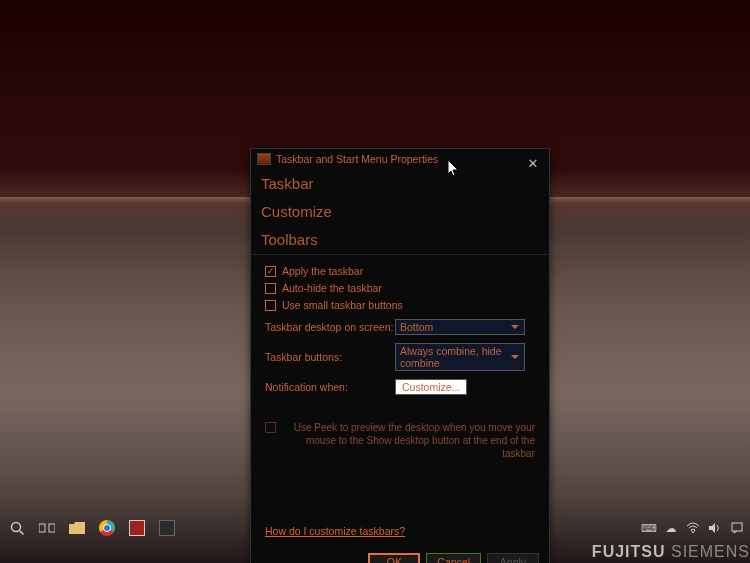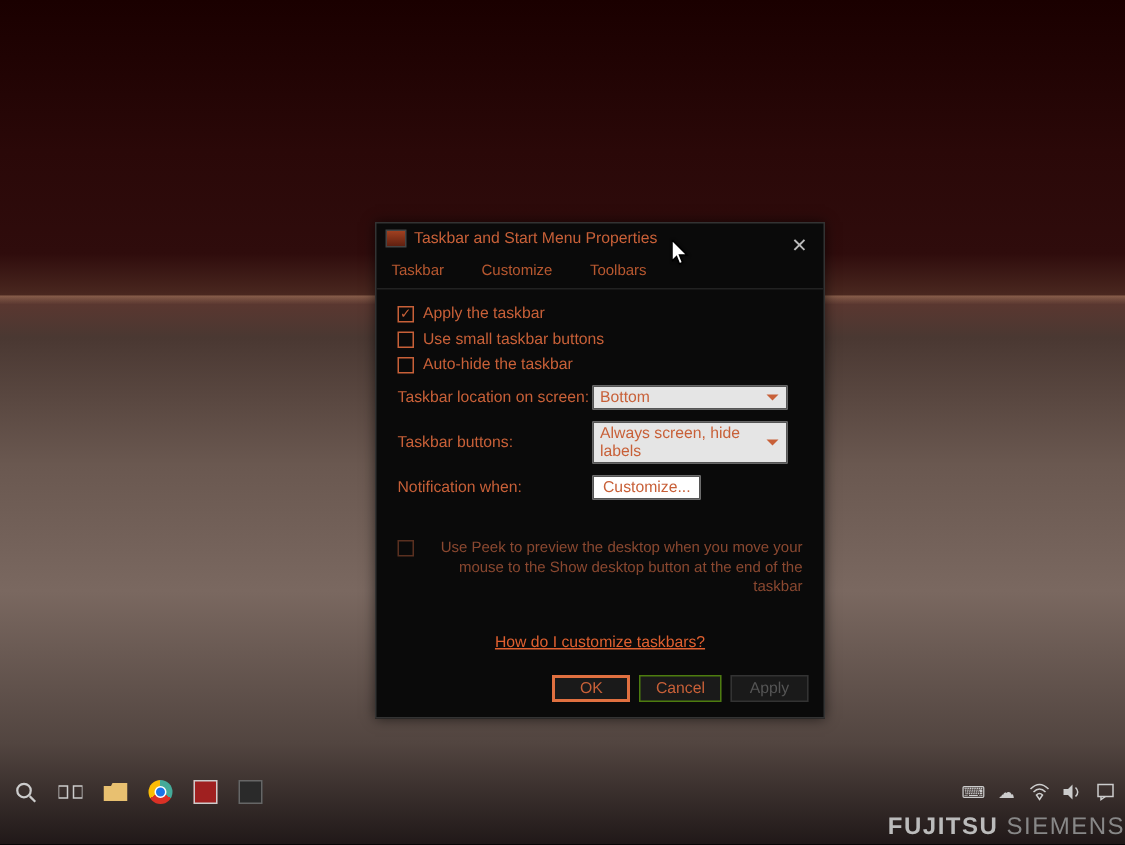--- a/index.html
+++ b/index.html
@@ -41,24 +41,25 @@
   width: 14px; height: 12px; margin-right: 5px;
   background: linear-gradient(#a04020, #602010);
   border: 1px solid #444;
 }
 .titlebar .title { flex: 1; font-size: 10.5px; }
 .close-x {
   width: 20px; height: 20px; display:flex; align-items:center; justify-content:center;
   color: #bbb; font-size: 13px; cursor: pointer;
 }
 .tabs {
-  display: flex; gap: 25px;
+  display: flex; gap: 11px;
   padding: 4px 10px 6px 10px;
   border-bottom: 1px solid #222;
-  font-size: 10px;
+  font-size: 15px;
+  flex-direction: column;
 }
 .tabs .tab { color: #b85830; cursor: pointer; }
 .content { padding: 10px 14px 4px 14px; }
 .check-row {
   display: flex; align-items: center; gap: 6px;
   margin-bottom: 5px; font-size: 10.5px;
 }
 .checkbox {
   width: 11px; height: 11px;
   border: 1px solid #c86038;
@@ -66,21 +67,21 @@
   font-size: 9px; line-height: 1; color: #c86038;
 }
 .form-row {
   display: flex; align-items: center;
   margin-top: 8px; font-size: 10.5px;
 }
 .form-row .lbl { width: 130px; }
 .dropdown {
   flex: 1; max-width: 130px;
   border: 1px solid #555;
-  background: #e5e5e5; color: #c86038;
+  background: #0f172a; color: #c86038;
   padding: 1px 4px 1px 4px;
   font-size: 10.5px; position: relative;
 }
 .dropdown::after {
   content: ""; position: absolute; right: 5px; top: 50%;
   border: 4px solid transparent; border-top-color: #c86038;
   transform: translateY(-25%);
 }
 .btn-custom {
   border: 1px solid #555; background: #ffffff;
@@ -89,21 +90,21 @@
 }
 .peek-section {
   margin-top: 18px; padding: 8px 0;
 }
 .peek-text { font-size: 10px; color: #8a4830; line-height: 1.3; padding-left: 18px; position:relative;text-align:right; }
 .peek-text .checkbox { position:absolute; left:0; top:1px; border-color:#5a3020; }
 .link {
   color: #e06030; text-decoration: underline;
   font-size: 10.5px; display:inline-block; cursor:pointer;
 }
-.link-row { margin-top: 16px; text-align: center; }
+.link-row { margin-top: 57px; }
 .dialog-buttons {
   display: flex; justify-content: flex-end; gap: 6px;
   padding: 8px 10px 10px 10px; margin-top: 4px;
 }
 .dlg-btn {
   min-width: 52px; padding: 2px 10px;
   background: #1a1a1a; border: 1px solid #4d7c0f;
   color: #c86038; font-size: 10.5px; cursor:pointer;
   text-align:center;
 }
@@ -161,34 +162,34 @@
     <span class="tab">Customize</span>
     <span class="tab">Toolbars</span>
   </div>
   <div class="content">
     <div class="check-row">
       <div class="checkbox">✓</div>
       <span>Apply the taskbar</span>
     </div>
     <div class="check-row">
       <div class="checkbox"></div>
-      <span>Use small taskbar buttons</span>
+      <span>Auto-hide the taskbar</span>
     </div>
     <div class="check-row">
       <div class="checkbox"></div>
-      <span>Auto-hide the taskbar</span>
+      <span>Use small taskbar buttons</span>
     </div>
 
     <div class="form-row">
-      <span class="lbl">Taskbar location on screen:</span>
+      <span class="lbl">Taskbar desktop on screen:</span>
       <div class="dropdown">Bottom</div>
     </div>
     <div class="form-row">
       <span class="lbl">Taskbar buttons:</span>
-      <div class="dropdown">Always screen, hide labels</div>
+      <div class="dropdown">Always combine, hide combine</div>
     </div>
     <div class="form-row">
       <span class="lbl">Notification when:</span>
       <button class="btn-custom">Customize...</button>
     </div>
 
     <div class="peek-section">
       <div class="peek-text">
         <div class="checkbox"></div>
         <span>Use Peek to preview the desktop when you move your mouse to the Show desktop button at the end of the taskbar</span>

